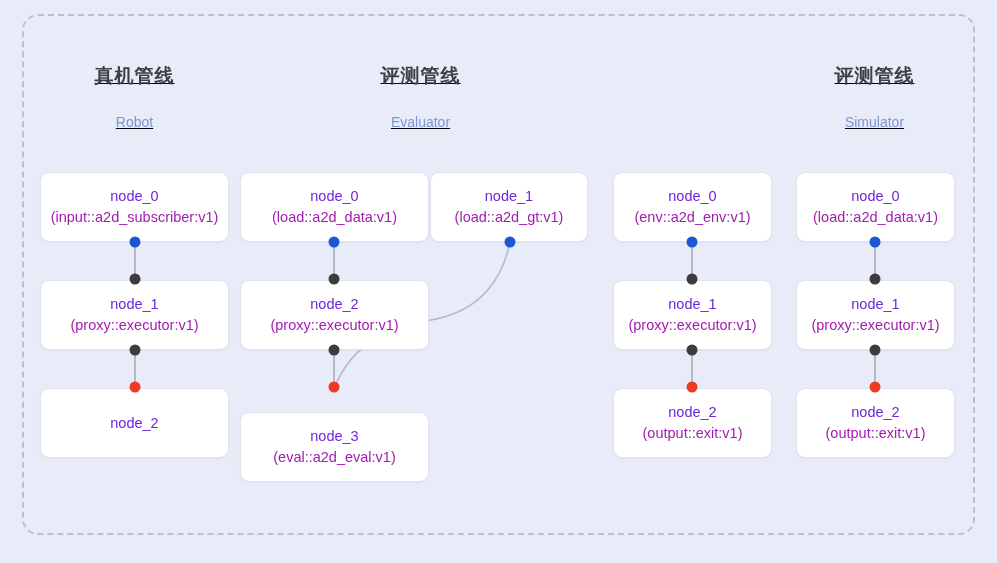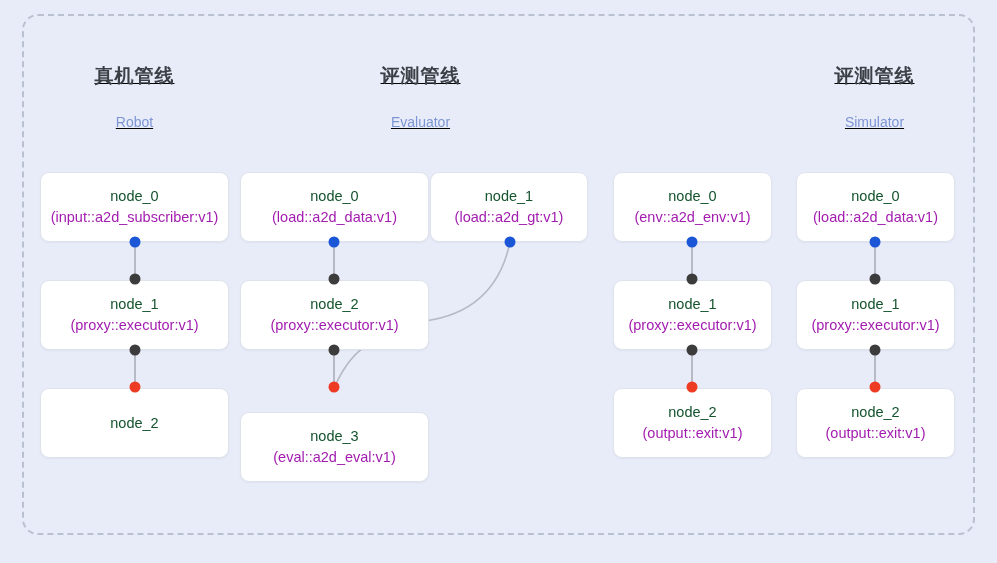--- a/index.html
+++ b/index.html
@@ -54,21 +54,21 @@
     border-radius:9px;
     box-shadow:0 1px 2px rgba(60,70,110,0.06);
     display:flex;
     flex-direction:column;
     align-items:center;
     justify-content:center;
     height:70px;
   }
   .node .n-title{
     font-size:14.5px;
-    color:#14532d;
+    color:#6d28d9;
     line-height:21px;
     white-space:nowrap;
     text-align:right;
   }
   .node .n-sub{
     font-size:14.5px;
     color:#a21caf;
     line-height:21px;
     white-space:nowrap;
   }

